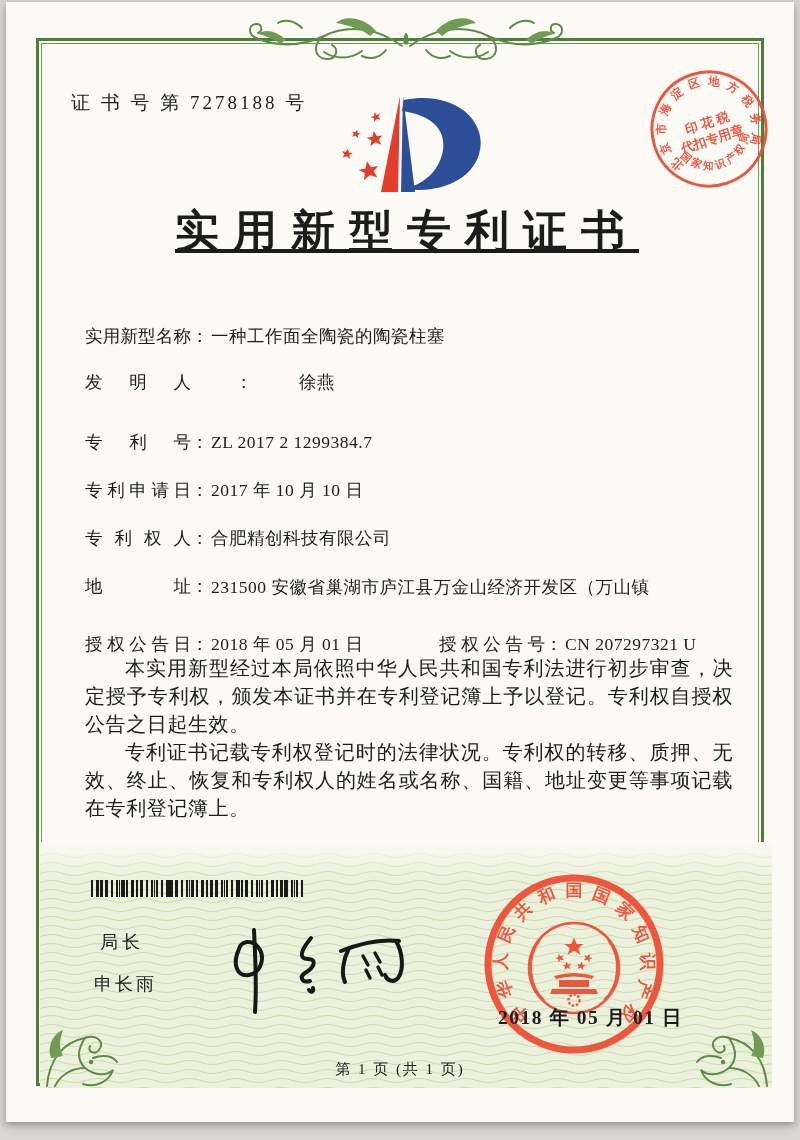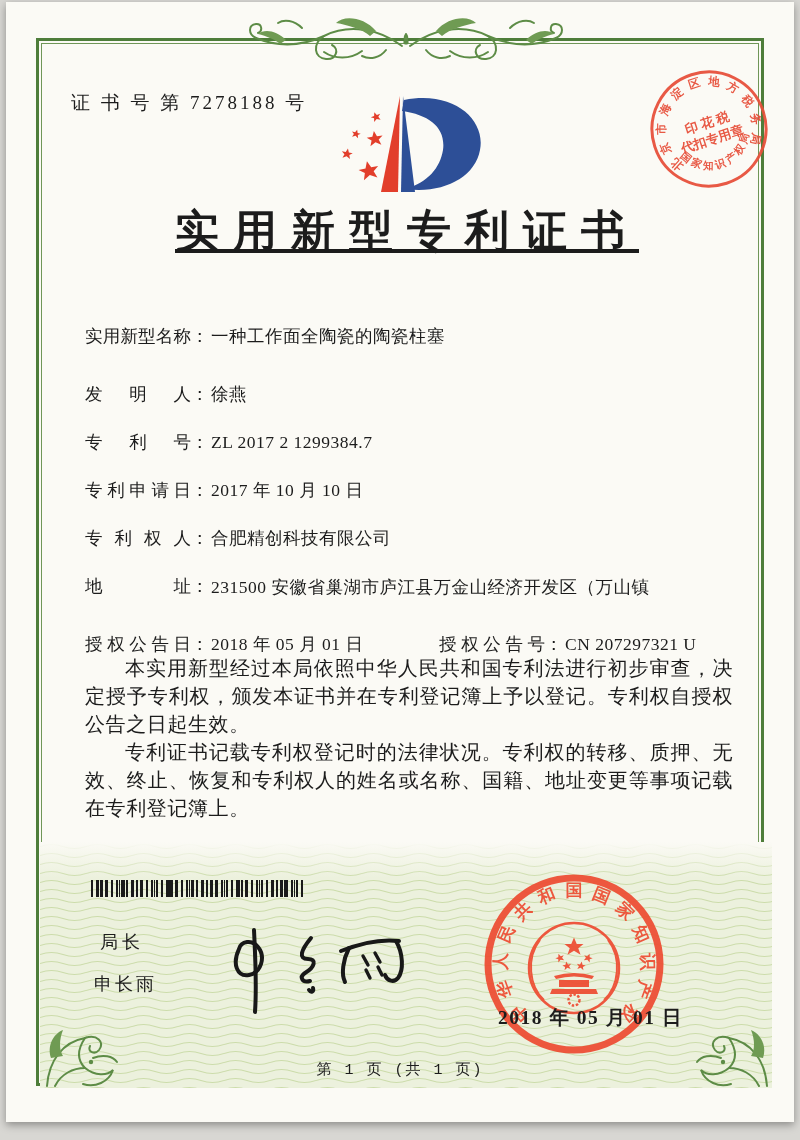--- a/index.html
+++ b/index.html
@@ -30,21 +30,21 @@
         repeating-linear-gradient(90deg,#1a1a1a 0 2px,rgba(0,0,0,0) 2px 5px),
         repeating-linear-gradient(90deg,#1a1a1a 0 1px,rgba(0,0,0,0) 1px 7px),
         repeating-linear-gradient(90deg,rgba(0,0,0,0) 0 9px,#1a1a1a 9px 11px,rgba(0,0,0,0) 11px 23px);}
   .director-label{left:94px;top:928px;font-size:18px;z-index:3;
       font-family:"Liberation Sans","DejaVu Sans",sans-serif;letter-spacing:4px;text-align:right;}
   .director-name{left:88px;top:970px;font-size:18px;z-index:3;
       font-family:"Liberation Sans","DejaVu Sans",sans-serif;letter-spacing:3px;}
   .sig{left:185px;top:900px;z-index:3;}
   .seal{left:468px;top:862px;z-index:3;}
   .seal-date{left:492px;top:1002px;z-index:4;font-size:19.5px;font-weight:bold;letter-spacing:1.5px;}
-  .footer{left:0;right:0;top:1058px;text-align:center;font-size:15px;letter-spacing:2px;z-index:3;font-family:Liberation Mono, monospace;}
+  .footer{left:0;right:0;top:1058px;text-align:center;font-size:15px;letter-spacing:2px;z-index:3;}
   .tax-stamp{left:626px;top:50px;z-index:2;}
   .logo{left:318px;top:90px;}
   .ornament-top{left:80px;top:8px;}
   .corner-l{left:37px;top:996px;z-index:2;}
   .corner-r{left:673px;top:996px;z-index:2;transform:scaleX(-1);}
   svg text{font-family:"Liberation Serif","DejaVu Serif",serif;}
 </style>
 </head>
 <body>
 
@@ -149,21 +149,21 @@
     </g>
   </svg>
 
   <div class="abs title">实用新型专利证书</div>
 
   <div class="frow" style="top:322px;">
     <span class="flabel">实用新型名称</span>
       <span class="fcolon">：</span>
     <span class="fvalue">一种工作面全陶瓷的陶瓷柱塞</span>
   </div>
-  <div class="frow" style="top:380px;">
+  <div class="frow" style="top:368px;gap:44px;">
     <span class="flabel">发明人</span>
       <span class="fcolon">：</span>
     <span class="fvalue">徐燕</span>
   </div>
   <div class="frow" style="top:428px;">
     <span class="flabel">专利号</span>
       <span class="fcolon">：</span>
     <span class="fvalue">ZL 2017 2 1299384.7</span>
   </div>
   <div class="frow" style="top:476px;">

